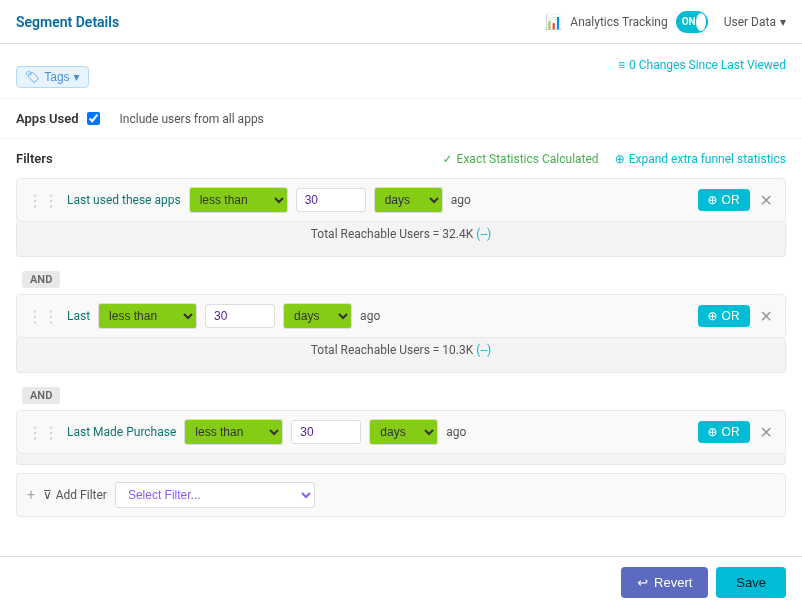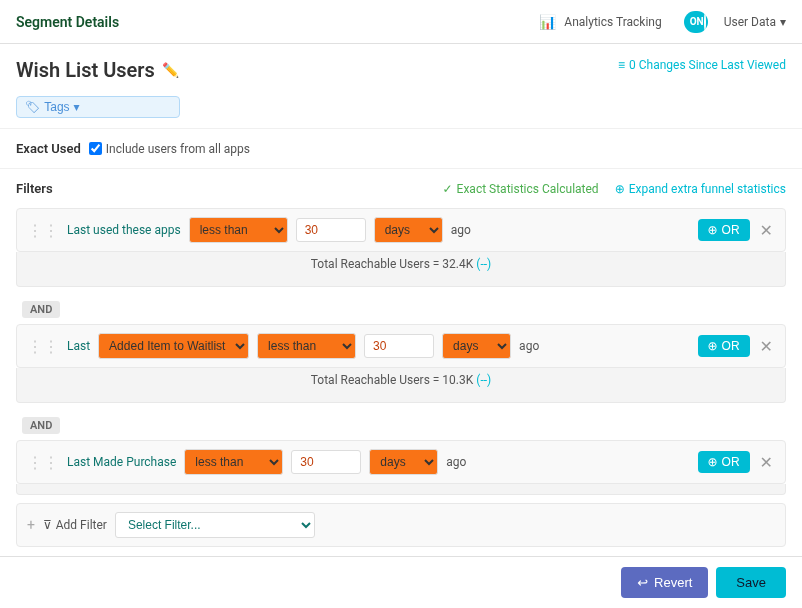--- a/index.html
+++ b/index.html
@@ -1,79 +1,79 @@
 <!DOCTYPE html>
 <html><head>
   <meta charset="utf-8">
   <style>
     * { box-sizing: border-box; margin: 0; padding: 0; }
     body { font-family: -apple-system, BlinkMacSystemFont, 'Segoe UI', Roboto, sans-serif; font-size: 13px; background: #f5f5f5; color: #333; width: 802px; height: 608px; overflow: hidden; }
 
     
     .header { background: #fff; border-bottom: 1px solid #e0e0e0; padding: 0 16px; height: 44px; display: flex; align-items: center; justify-content: space-between; }
-    .header-left { font-weight: 600; font-size: 14px; color: #14532d; }
+    .header-left { font-weight: 600; font-size: 14px; color: #0369a1; }
     .header-right { display: flex; align-items: center; gap: 16px; }
     .analytics-tracking { display: flex; align-items: center; gap: 8px; font-size: 12px; color: #555; }
     .analytics-icon { color: #888; font-size: 14px; }
-    .toggle-switch { background: #00bcd4; border-radius: 12px; width: 24px; height: 22px; display: flex; align-items: center; padding: 2px; cursor: pointer; margin-left: 14px; }
+    .toggle-switch { background: #00bcd4; border-radius: 12px; width: 32px; height: 22px; display: flex; align-items: center; padding: 2px; cursor: pointer; }
     .toggle-knob { background: white; border-radius: 50%; width: 18px; height: 18px; margin-left: auto; }
     .toggle-on { font-size: 10px; color: white; font-weight: bold; margin-left: 4px; }
     .user-data-btn { font-size: 12px; color: #555; display: flex; align-items: center; gap: 4px; cursor: pointer; }
 
     
     .main { background: #fff; margin: 0; padding: 0; height: calc(608px - 44px); overflow-y: auto; }
 
     
     .page-title-area { padding: 14px 16px 10px; border-bottom: 1px solid #f0f0f0; display: flex; align-items: center; justify-content: space-between; }
     .page-title { font-size: 20px; font-weight: 600; display: flex; align-items: center; gap: 8px; }
     .edit-icon { color: #aaa; cursor: pointer; font-size: 14px; }
     .changes-link { font-size: 12px; color: #00bcd4; display: flex; align-items: center; gap: 4px; }
     .tags-btn { margin-top: 8px; background: #e8f4fd; border: 1px solid #b3d9f7; color: #4a90d9; border-radius: 4px; padding: 3px 8px; font-size: 12px; cursor: pointer; display: flex; align-items: center; gap: 4px; }
 
     
     .apps-used-section { padding: 12px 16px; border-bottom: 1px solid #f0f0f0; display: flex; align-items: center; gap: 8px; }
     .apps-used-label { font-weight: 600; font-size: 13px; }
-    .checkbox-label { display: flex; align-items: center; gap: 4px; font-size: 12px; color: #555; }
+    .checkbox-label { display: flex; align-items: center; gap: 20px; font-size: 12px; color: #555; }
     .checkbox-label input { cursor: pointer; }
 
     
     .filters-section { padding: 12px 16px 0; }
     .filters-header { display: flex; align-items: center; justify-content: space-between; margin-bottom: 12px; }
     .filters-title { font-weight: 600; font-size: 13px; }
     .filters-meta { display: flex; align-items: center; gap: 16px; font-size: 12px; }
     .exact-stats { color: #4caf50; display: flex; align-items: center; gap: 4px; }
     .expand-stats { color: #00bcd4; display: flex; align-items: center; gap: 4px; cursor: pointer; }
 
     
     .filter-group { margin-bottom: 8px; }
     .filter-row { background: #f9f9f9; border: 1px solid #e8e8e8; border-radius: 4px; padding: 8px 10px; display: flex; align-items: center; gap: 8px; }
     .drag-handle { color: #ccc; cursor: grab; font-size: 16px; }
     .filter-label { font-size: 12px; color: #0f766e; white-space: nowrap; }
-    .filter-select { border: 1px solid #ddd; border-radius: 3px; padding: 4px 6px; font-size: 12px; background: #f97316; cursor: pointer; color: #333; }
-    .filter-input { border: 1px solid #ddd; border-radius: 3px; padding: 4px 8px; font-size: 12px; width: 70px; color: #c2410c; }
+    .filter-select { border: 1px solid #ddd; border-radius: 3px; padding: 4px 6px; font-size: 12px; background: #84cc16; cursor: pointer; color: #333; }
+    .filter-input { border: 1px solid #ddd; border-radius: 3px; padding: 4px 8px; font-size: 12px; width: 70px; color: #4c1d95; }
     .filter-ago { font-size: 12px; color: #555; }
     .or-btn { background: #00bcd4; color: white; border: none; border-radius: 4px; padding: 4px 10px; font-size: 12px; cursor: pointer; display: flex; align-items: center; gap: 4px; margin-left: auto; white-space: nowrap; }
     .remove-btn { background: none; border: none; color: #999; cursor: pointer; font-size: 16px; padding: 2px; }
     .and-badge { background: #e8e8e8; border-radius: 3px; padding: 2px 8px; font-size: 11px; font-weight: 600; color: #666; }
 
     
     .stats-row { display: flex; align-items: center; gap: 10px; padding: 5px 10px; background: #f4f4f4; border: 1px solid #e8e8e8; border-top: none; border-radius: 0 0 4px 4px; margin-bottom: 0; flex-direction: column; }
     .stats-text { font-size: 12px; color: #555; white-space: nowrap; }
     .stats-link { color: #00bcd4; text-decoration: none; }
     .stats-bar-container { flex: 1; height: 8px; background: #ddd; border-radius: 4px; overflow: hidden; }
     .stats-bar { height: 100%; background: #b0b0b0; border-radius: 4px; }
 
     
     .and-row { display: flex; align-items: center; padding: 6px 6px; }
 
     
     .add-filter-row { background: #f9f9f9; border: 1px solid #e8e8e8; border-radius: 4px; padding: 8px 10px; display: flex; align-items: center; gap: 8px; margin-top: 8px; }
     .add-filter-icon { color: #aaa; font-size: 14px; }
     .add-filter-label { font-size: 12px; color: #555; display: flex; align-items: center; gap: 4px; }
-    .filter-dropdown-select { border: 1px solid #ddd; border-radius: 3px; padding: 4px 8px; font-size: 12px; background: white; color: #0f766e; width: 200px; cursor: pointer; }
+    .filter-dropdown-select { border: 1px solid #ddd; border-radius: 3px; padding: 4px 8px; font-size: 12px; background: white; color: #8b5cf6; width: 200px; cursor: pointer; }
 
     
     .footer { position: fixed; bottom: 0; right: 0; left: 0; background: #fff; border-top: 1px solid #e0e0e0; padding: 10px 16px; display: flex; justify-content: flex-end; gap: 8px; }
     .revert-btn { background: #5c6bc0; color: white; border: none; border-radius: 4px; padding: 8px 16px; font-size: 13px; cursor: pointer; display: flex; align-items: center; gap: 6px; }
     .save-btn { background: #00bcd4; color: #0f172a; border: none; border-radius: 4px; padding: 8px 20px; font-size: 13px; cursor: pointer; font-weight: 500; }
 
     .title-row { display: flex; align-items: flex-start; justify-content: space-between; width: 100%; }
     .title-left { display: flex; flex-direction: column; gap: 6px; }
   </style>
 </head>
@@ -95,39 +95,35 @@
       <span>▾</span>
     </div>
   </div>
 </div>
 
 <div class="main">
 
   <div class="page-title-area">
     <div class="title-row">
       <div class="title-left">
-        <div class="page-title">
-          <span>Wish List Users</span>
-          <span class="edit-icon">✏️</span>
-        </div>
         <button class="tags-btn">
           <span>🏷</span>
           <span>Tags</span>
           <span>▾</span>
         </button>
       </div>
       <div class="changes-link">
         <span>≡</span>
         <span>0 Changes Since Last Viewed</span>
       </div>
     </div>
   </div>
 
   <div class="apps-used-section">
-    <span class="apps-used-label">Exact Used</span>
+    <span class="apps-used-label">Apps Used</span>
     <label class="checkbox-label">
       <input type="checkbox" checked="" style="">
       <span>Include users from all apps</span>
     </label>
   </div>
 
   <div class="filters-section">
     <div class="filters-header">
       <span class="filters-title">Filters</span>
       <div class="filters-meta">
@@ -176,24 +172,20 @@
     </div>
 
     <div class="and-row">
       <span class="and-badge">AND</span>
     </div>
 
     <div class="filter-group">
       <div class="filter-row">
         <span class="drag-handle">⋮⋮</span>
         <span class="filter-label">Last</span>
-        <select class="filter-select">
-          <option>Added Item to Waitlist</option>
-          <option>Made Purchase</option>
-        </select>
         <select class="filter-select">
           <option>less than</option>
           <option>greater than</option>
           <option>exactly</option>
         </select>
         <input type="text" class="filter-input" value="30" style="">
         <select class="filter-select">
           <option>days</option>
           <option>hours</option>
           <option>weeks</option>

